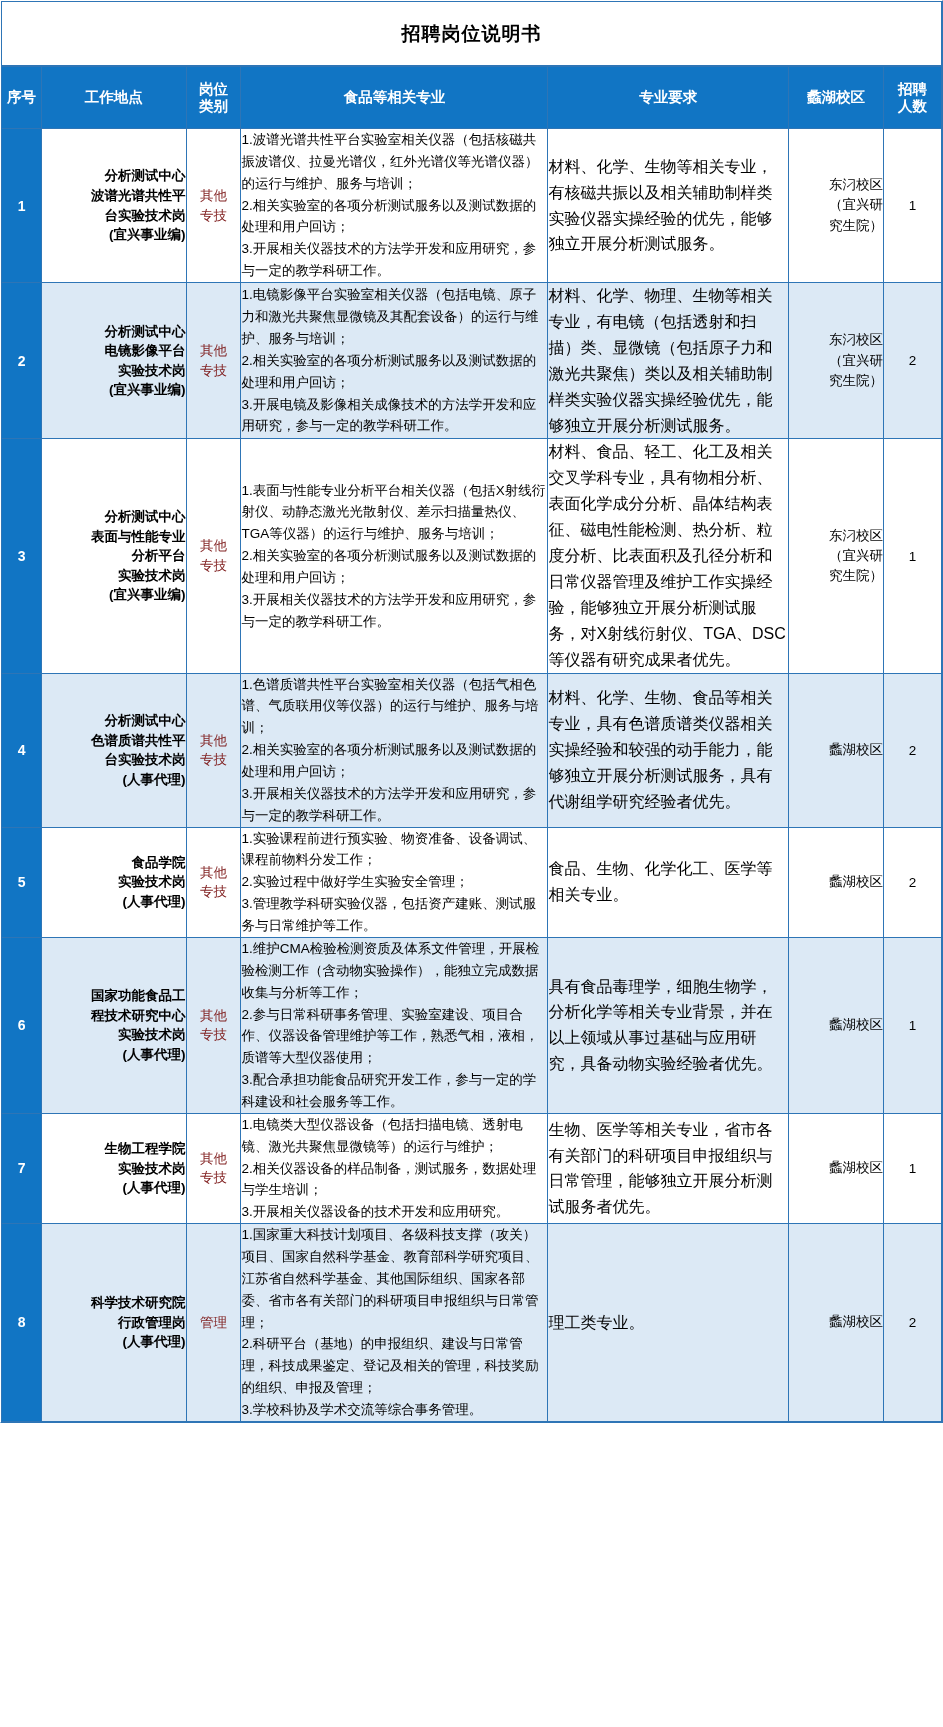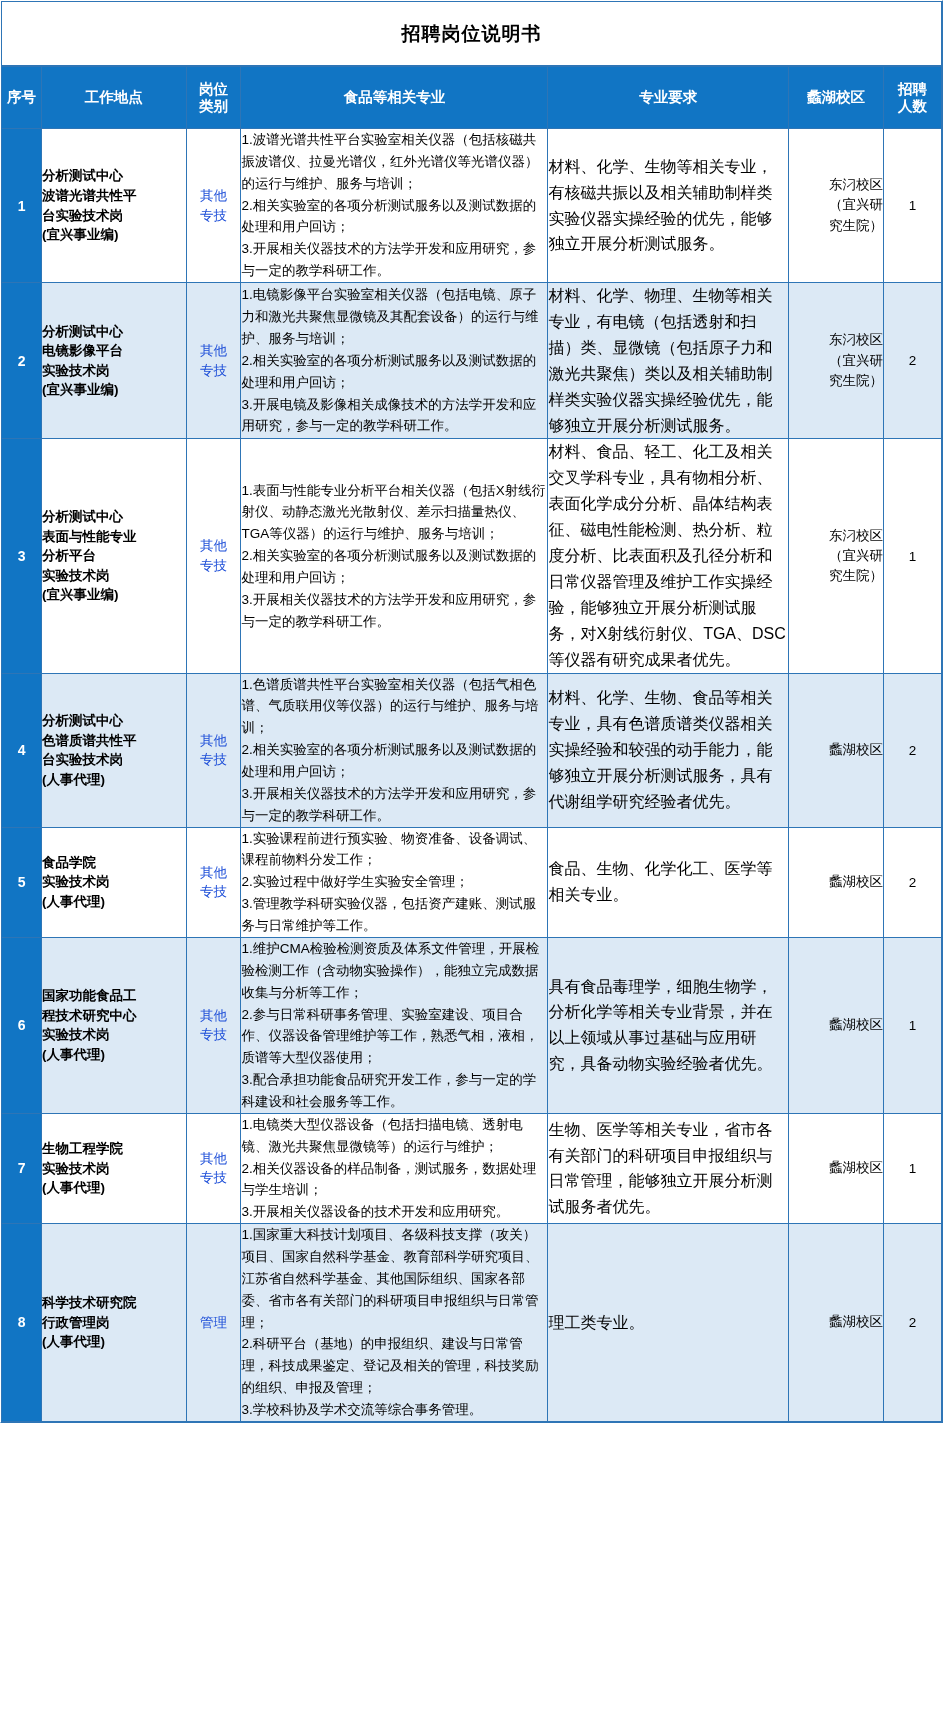--- a/index.html
+++ b/index.html
@@ -71,27 +71,27 @@
     background: #1175c4;
     color: #ffffff;
     font-size: 14px;
     font-weight: bold;
     text-align: center;
   }
   td.name {
     font-size: 13.5px;
     font-weight: bold;
     color: #000000;
-    text-align: left;
+    text-align: right;
     line-height: 1.45;
     padding: 4px 3px;
   }
   td.cat {
     font-size: 13.5px;
-    color: #1d4ed8;
+    color: #7f1d1d;
     text-align: center;
     line-height: 1.45;
     padding: 4px 2px;
   }
   td.duty {
     font-size: 13.5px;
     color: #000000;
     text-align: left;
     line-height: 1.62;
     padding: 6px 6px 6px 8px;

